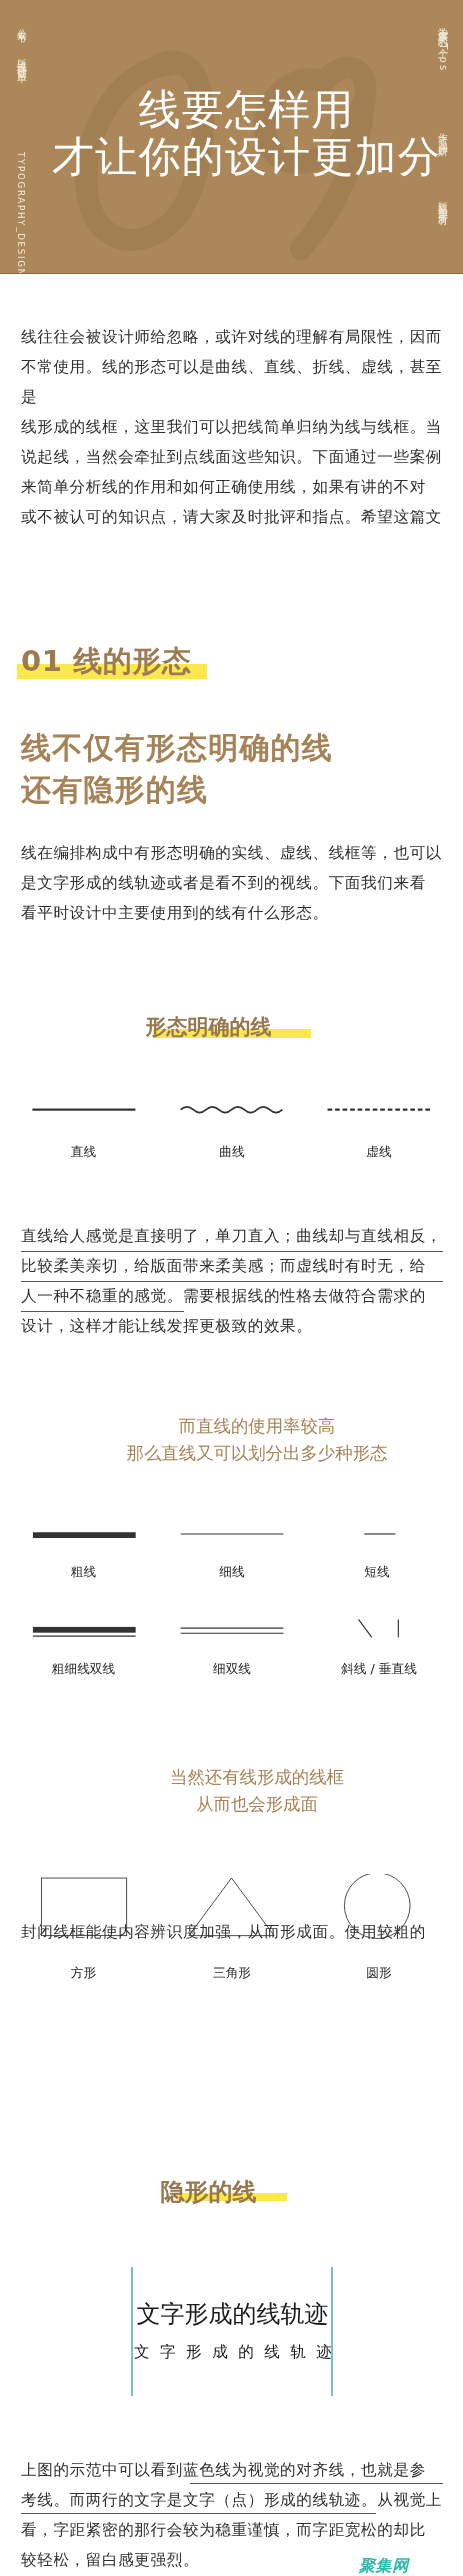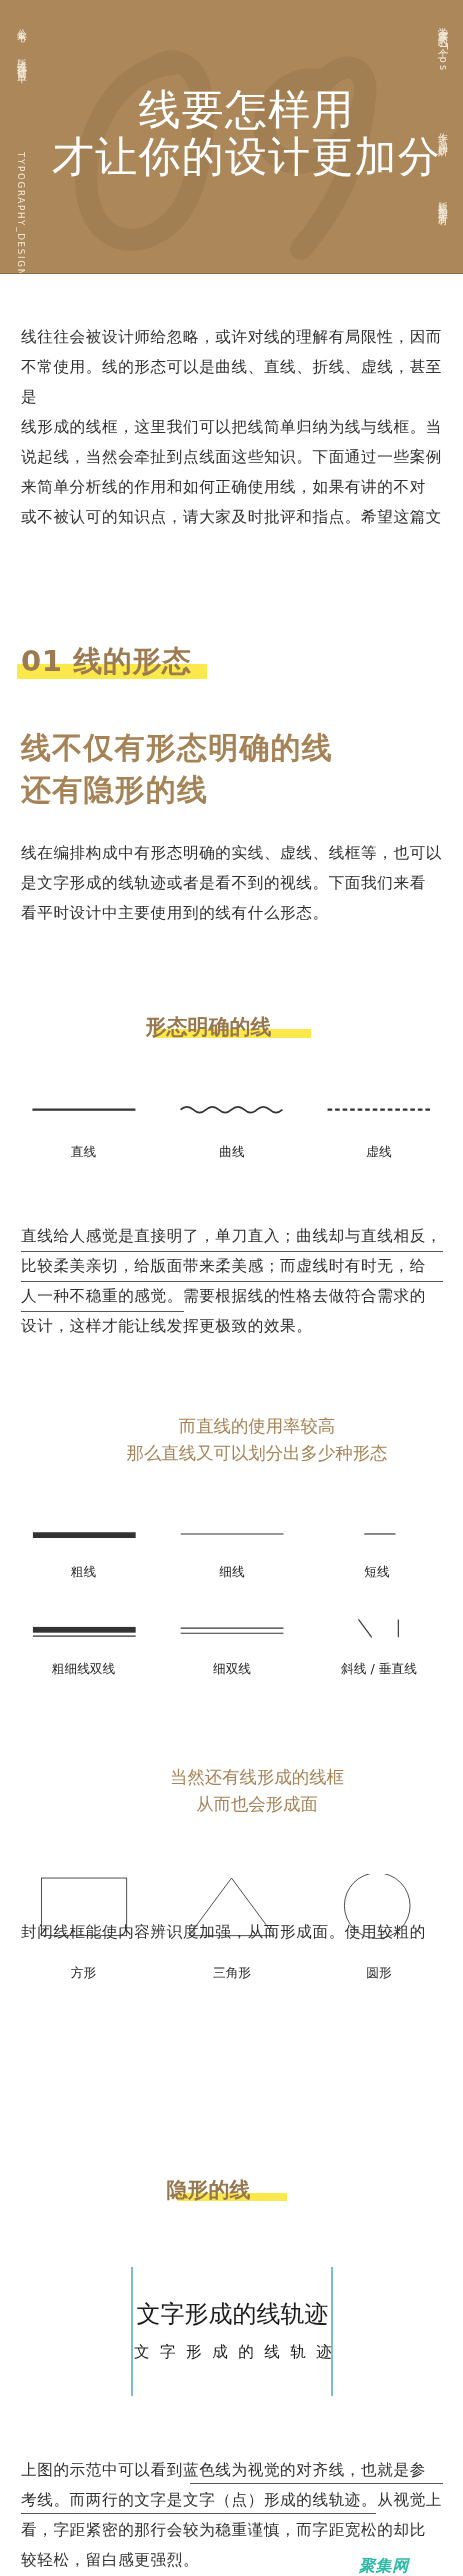--- a/index.html
+++ b/index.html
@@ -139,21 +139,21 @@
 </svg>
 <div class="cap" style="left:25.5px; top:1965px;">方形</div>
 <div class="cap" style="left:174px; top:1965px;">三角形</div>
 <div class="cap" style="left:321px; top:1965px;">圆形</div>
 
 <div class="para" style="top:1917px;">
   <div>封闭线框能使内容辨识度加强，从而形成面。使用较粗的</div>
 </div>
 
 <div class="hl" style="left:177px; top:2193px; width:110px; height:8px;"></div>
-<div class="center-head" style="top:2176px; font-size:21px;">隐形的线</div>
+<div class="center-head" style="top:2176px; font-size:24px;">隐形的线</div>
 
 <div class="guide" style="left:131px; top:2267px; height:129px;"></div>
 <div class="guide" style="left:331px; top:2267px; height:129px;"></div>
 
 <div class="demo-big" style="top:2298px;">文字形成的线轨迹</div>
 <div class="demo-small" style="top:2342px;">
   <span>文</span>
   <span>字</span>
   <span>形</span>
   <span>成</span>

